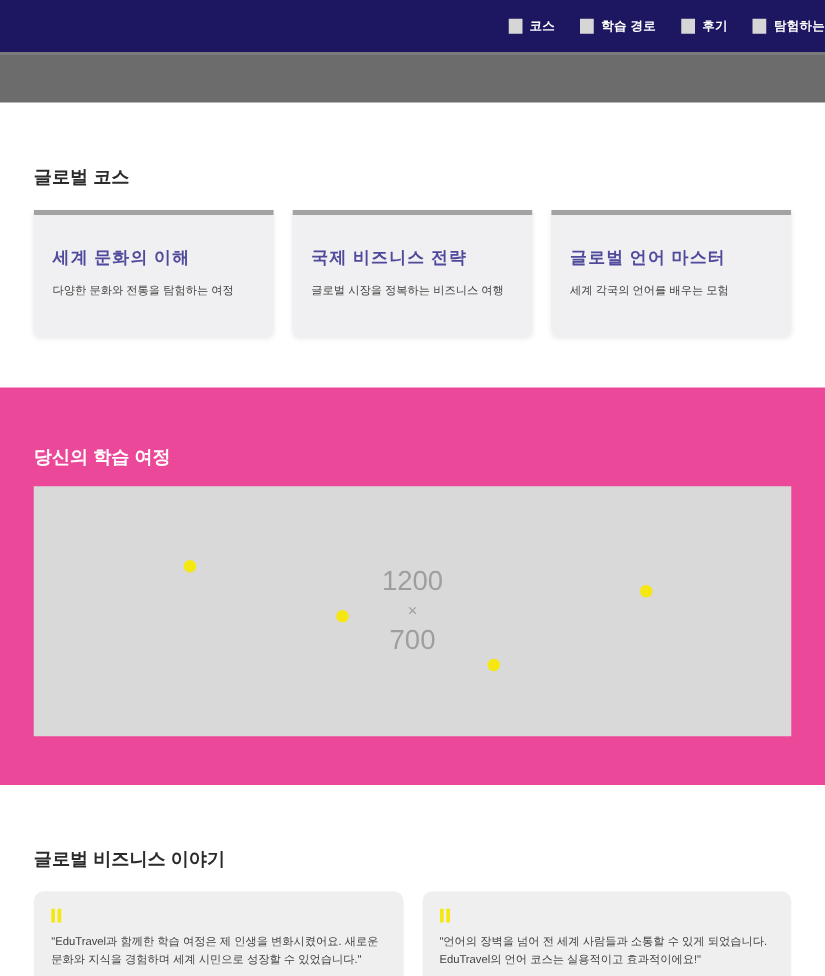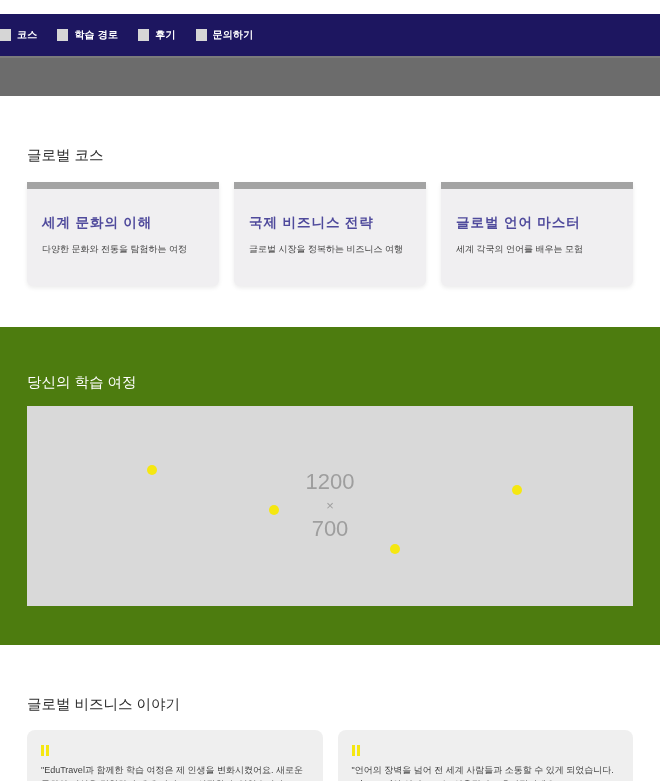--- a/index.html
+++ b/index.html
@@ -11,23 +11,22 @@
     height: 781px;
     overflow: hidden;
   }
 
   
   .topnav {
     height: 42px;
     background: #1d1660;
     display: flex;
     align-items: center;
-    justify-content: flex-start;
+    justify-content: flex-end;
     gap: 20px;
-    margin-top: 14px;
   }
   .nav-item {
     display: flex;
     align-items: center;
     gap: 6px;
     cursor: pointer;
   }
   .nav-icon {
     width: 11px;
     height: 12px;
@@ -46,56 +45,56 @@
   .hero-band {
     height: 40px;
     background: #6c6c6c;
     border-top: 2px solid #7b7b7b;
   }
 
   
   .section { padding: 0 27px; }
   .section-heading {
     font-size: 14.5px;
-    font-weight: normal;
+    font-weight: bold;
     color: #2b2b2b;
   }
 
   
   .courses { margin-top: 50px; }
   .cards-row {
     display: flex;
     gap: 15px;
     margin-top: 17px;
   }
   .course-card {
     flex: 1;
     background: #f0eff1;
-    border-top: 7px solid #a3a3a3;
+    border-top: 4px solid #a3a3a3;
     border-radius: 0 0 6px 6px;
     box-shadow: 0 2px 4px rgba(0,0,0,0.08);
     padding: 25px 15px 30px 15px;
   }
   .course-title {
     font-family: "Liberation Serif", "DejaVu Serif", serif;
     font-weight: bold;
     font-size: 13.5px;
     color: #4f4a9c;
     letter-spacing: 1px;
   }
   .course-desc {
     margin-top: 11px;
     font-size: 9px;
     color: #3f3f3f;
   }
 
   
   .journey {
     margin-top: 41px;
-    background: #4d7c0f;
+    background: #ec4899;
     padding: 46px 27px 39px 27px;
   }
   .journey .section-heading { color: #ffffff; }
   .journey-image {
     margin-top: 14px;
     position: relative;
     height: 200px;
     background: #d9d9d9;
     display: flex;
     flex-direction: column;
@@ -161,21 +160,21 @@
   <div class="nav-item">
     <span class="nav-icon"></span>
     <span class="nav-label">학습 경로</span>
   </div>
   <div class="nav-item">
     <span class="nav-icon"></span>
     <span class="nav-label">후기</span>
   </div>
   <div class="nav-item">
     <span class="nav-icon"></span>
-    <span class="nav-label">문의하기</span>
+    <span class="nav-label">탐험하는</span>
   </div>
 </nav>
 
 <div class="hero-band"></div>
 
 <section class="section courses">
   <h2 class="section-heading">글로벌 코스</h2>
   <div class="cards-row">
     <div class="course-card">
       <div class="course-title">세계 문화의 이해</div>

